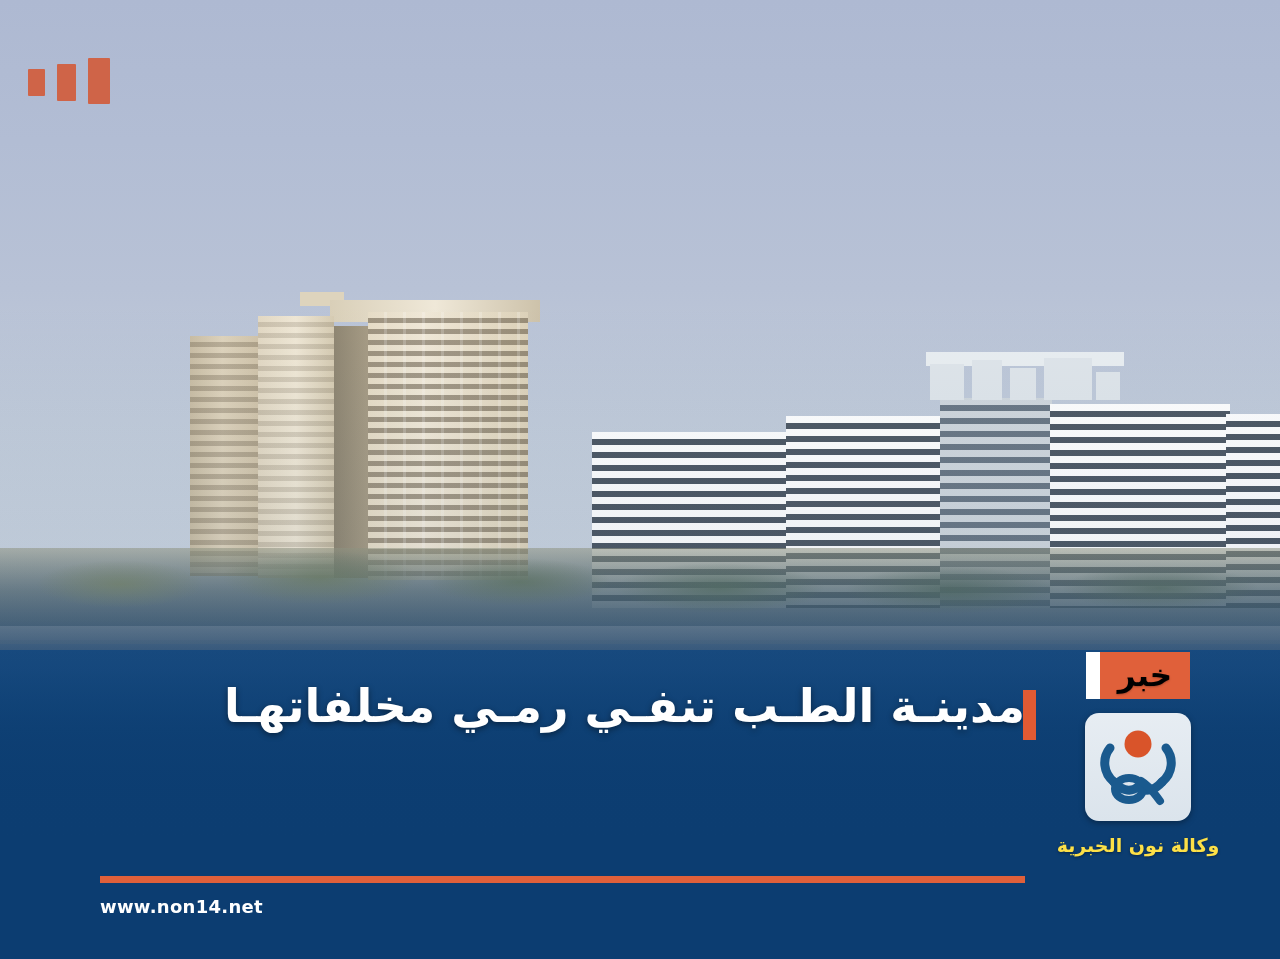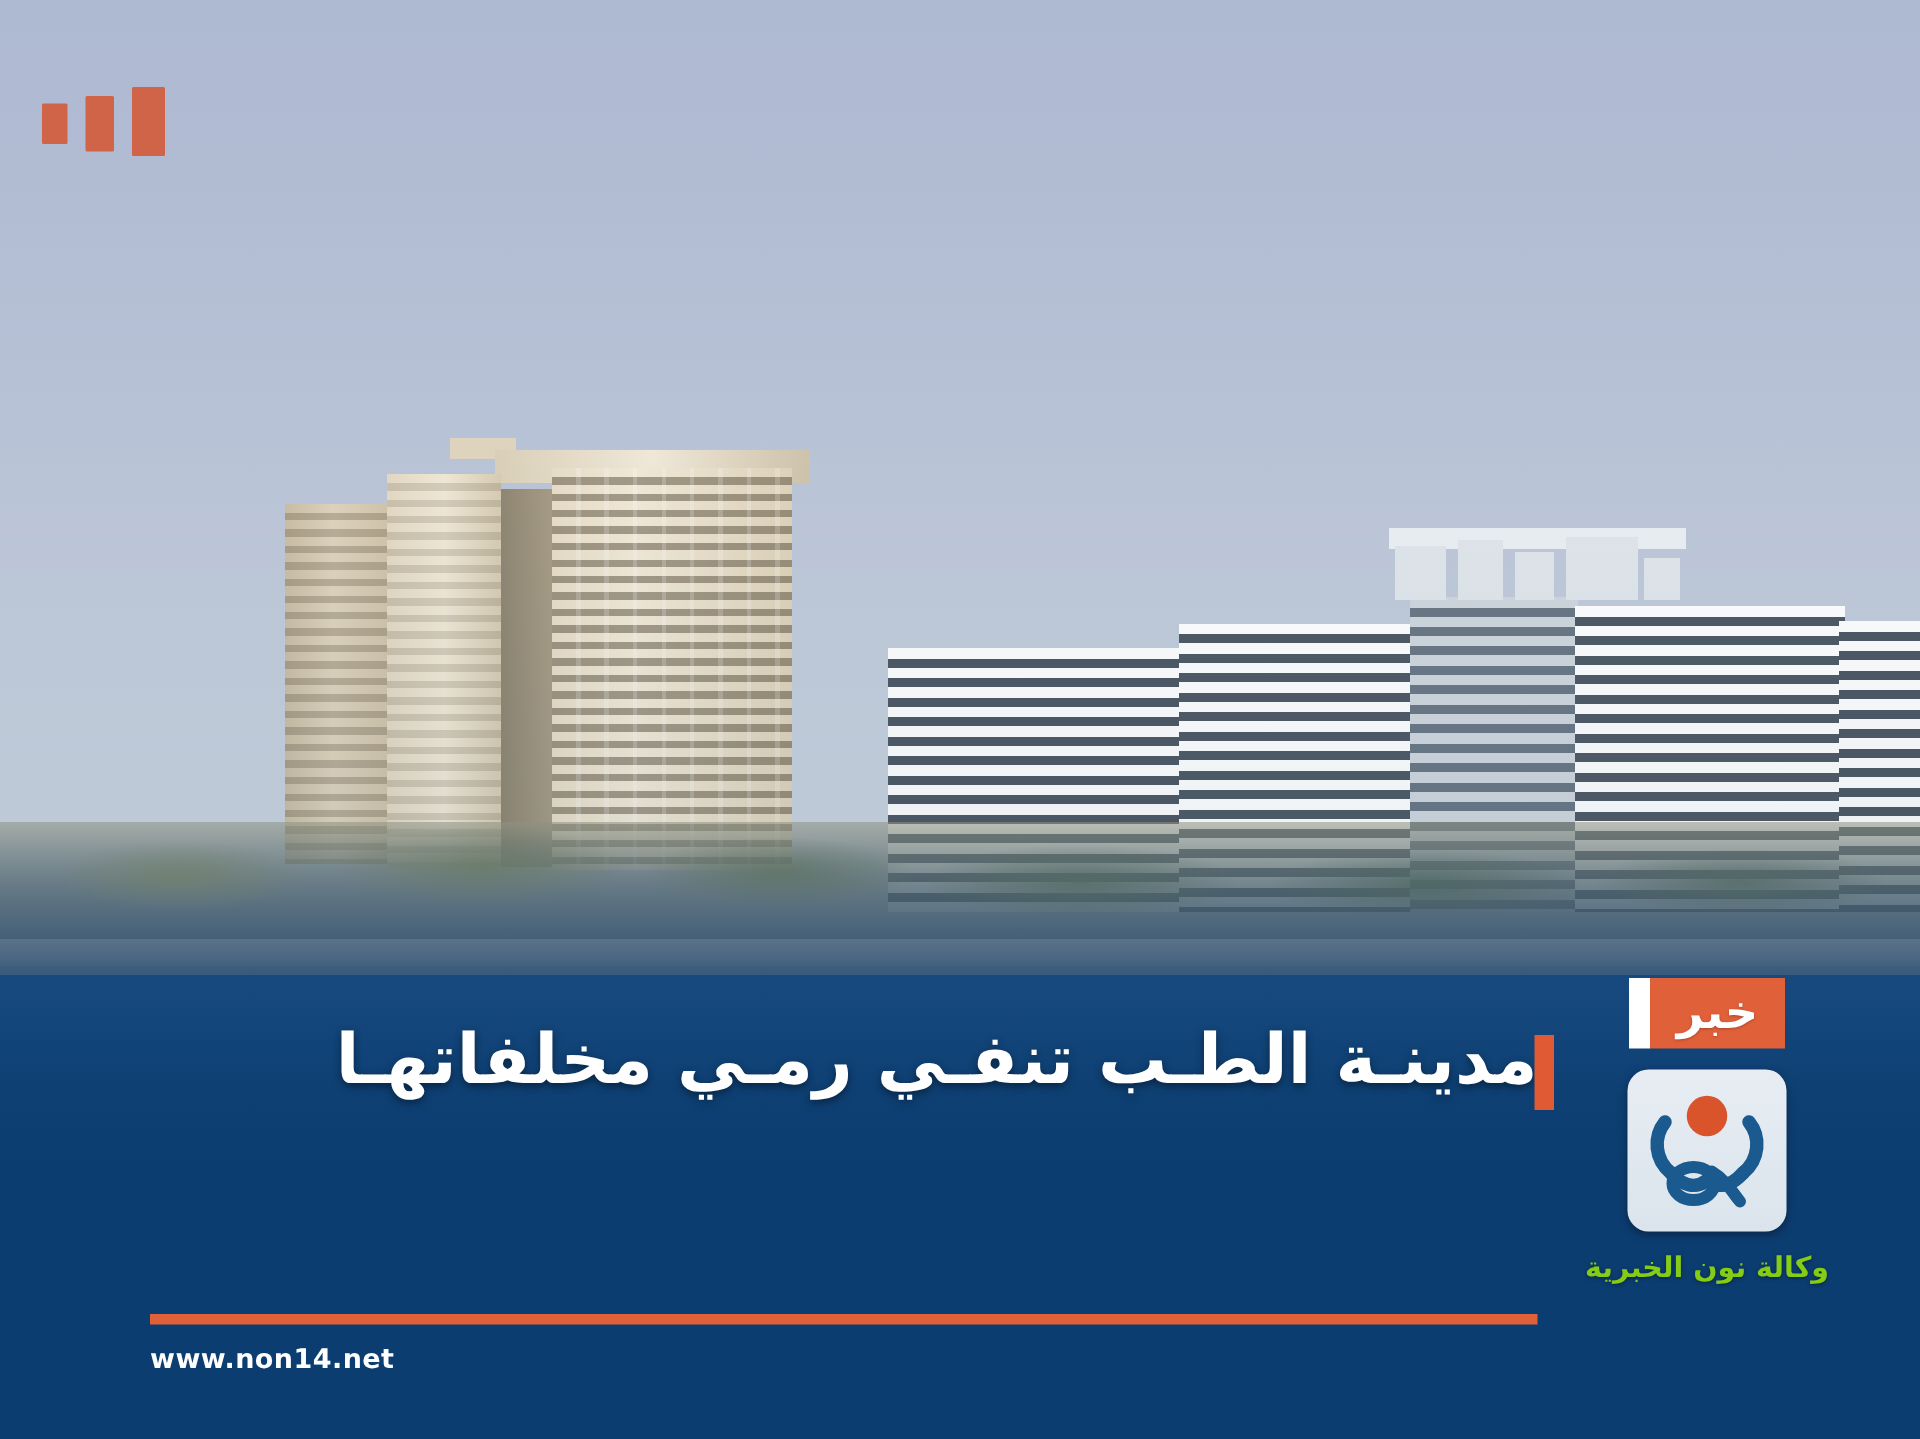--- a/index.html
+++ b/index.html
@@ -151,42 +151,42 @@
 
   
   .rightcol{
     position:absolute; right:56px; top:652px;
     width:172px;
     display:flex; flex-direction:column; align-items:center;
   }
   .badge-wrap{display:flex; align-items:stretch; height:47px; margin-bottom:14px;}
   .badge{
     background:#e0603a;
-    color:#ffffff;
+    color:#000000;
     font-size:31px;
     font-weight:bold;
     padding:0 18px;
     display:flex; align-items:center; justify-content:center;
     line-height:1;
     text-shadow:0 1px 2px rgba(0,0,0,.25);
   }
   .badge-tick{width:14px; background:#ffffff;}
 
   .logo{
     width:106px; height:108px;
     background:linear-gradient(180deg,#e7edf3 0%,#dbe4ec 100%);
     border-radius:14px;
     display:flex; align-items:center; justify-content:center;
     box-shadow:0 2px 6px rgba(0,0,0,.35);
   }
   .logo svg{display:block;}
 
   .agency{
     margin-top:13px;
-    color:#84cc16;
+    color:#fde047;
     font-size:19px;
     font-weight:bold;
     white-space:nowrap;
     text-shadow:0 1px 3px rgba(0,0,0,.4);
   }
 
   
   .rule{
     position:absolute;
     left:100px; top:876px;

